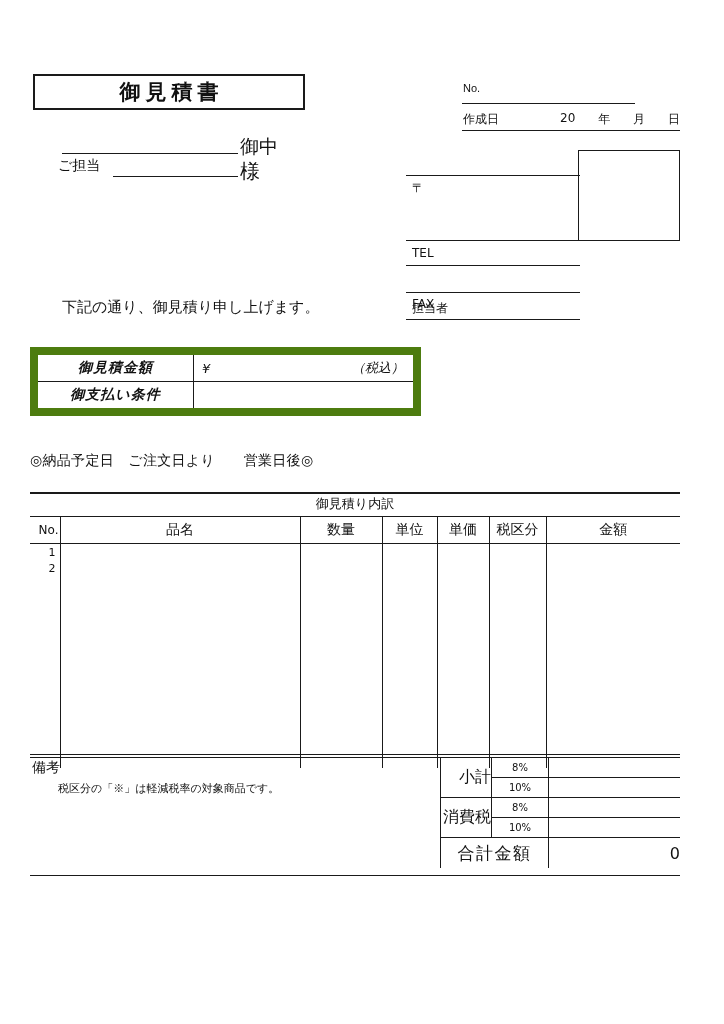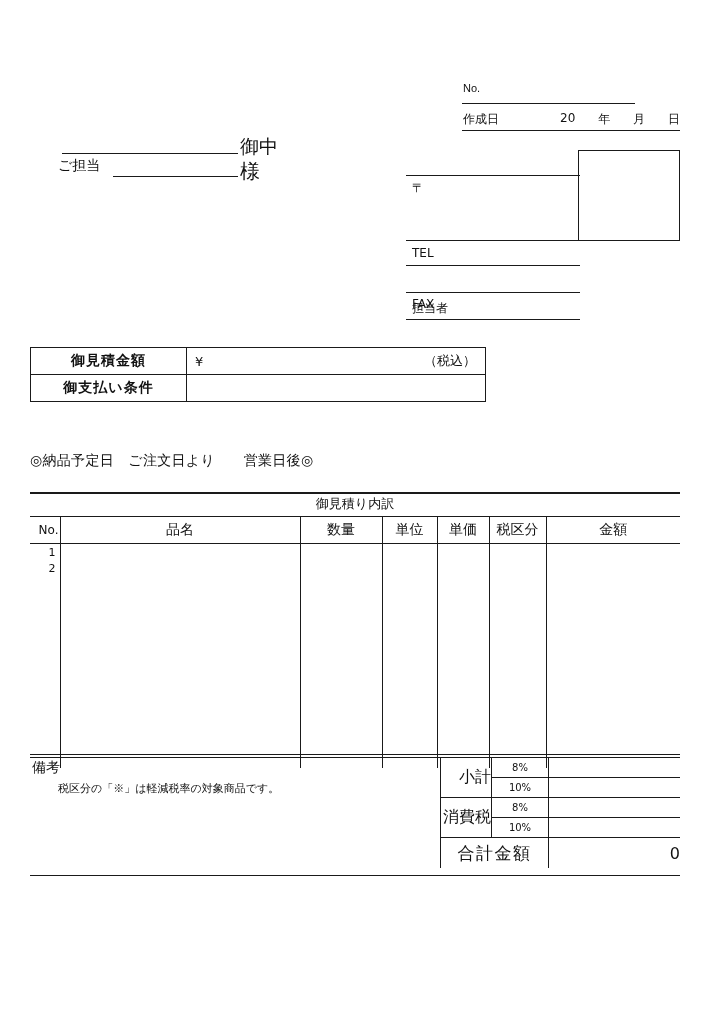--- a/index.html
+++ b/index.html
@@ -135,24 +135,25 @@
   #tel-label  { left: 412px; top: 246px; }
   #tel-rule   { left: 406px; top: 265px; width: 174px; height:0; border-bottom: 1.5px solid #1a1a1a; }
   #fax-label  { left: 412px; top: 273px; margin-top: 24px; }
   #fax-rule   { left: 406px; top: 292px; width: 174px; height:0; border-bottom: 1.5px solid #1a1a1a; }
   #staff-label{ left: 412px; top: 300px; text-align: right; }
   #staff-rule { left: 406px; top: 319px; width: 174px; height:0; border-bottom: 1.5px solid #1a1a1a; }
 
   
   #summary-table {
     left: 30px; top: 347px;
-    width: 456px;
+    width: 391px;
     border-collapse: collapse;
-    border: 1px solid #4d7c0f;
+    border: 8px solid #4d7c0f;
     box-sizing: border-box;
+    font-style: italic;
   }
   #summary-table td {
     border: 1.2px solid #1a1a1a;
     height: 26px;
     padding: 0;
     font-family: "DejaVu Sans", "Liberation Sans", sans-serif;
   }
   #summary-table .sum-label {
     width: 155px;
     text-align: center;
@@ -294,27 +295,31 @@
   #footer-rule {
     left: 30px; top: 875px; width: 650px; height: 0;
     border-bottom: 1.8px solid #1a1a1a;
   }
 </style>
 </head>
 <body>
 
 <div class="page">
 
+  <div class="abs" id="title-box">
+    <div id="title-text">御見積書</div>
+  </div>
 
   <div class="abs" id="recipient-company-rule"></div>
   <div class="abs" id="recipient-company-suffix">御中</div>
   <div class="abs" id="recipient-contact-label">ご担当</div>
   <div class="abs" id="recipient-contact-rule"></div>
   <div class="abs" id="recipient-contact-suffix">様</div>
 
+  <div class="abs" id="intro-sentence">下記の通り、御見積り申し上げます。</div>
 
   <div class="abs" id="doc-no-label">No.</div>
   <div class="abs" id="doc-no-rule"></div>
   <div class="abs" id="issue-date-label">作成日</div>
   <div class="abs" id="issue-date-value">
     <span>20</span>
     <span>年</span>
     <span>月</span>
     <span>日</span>
   </div>

